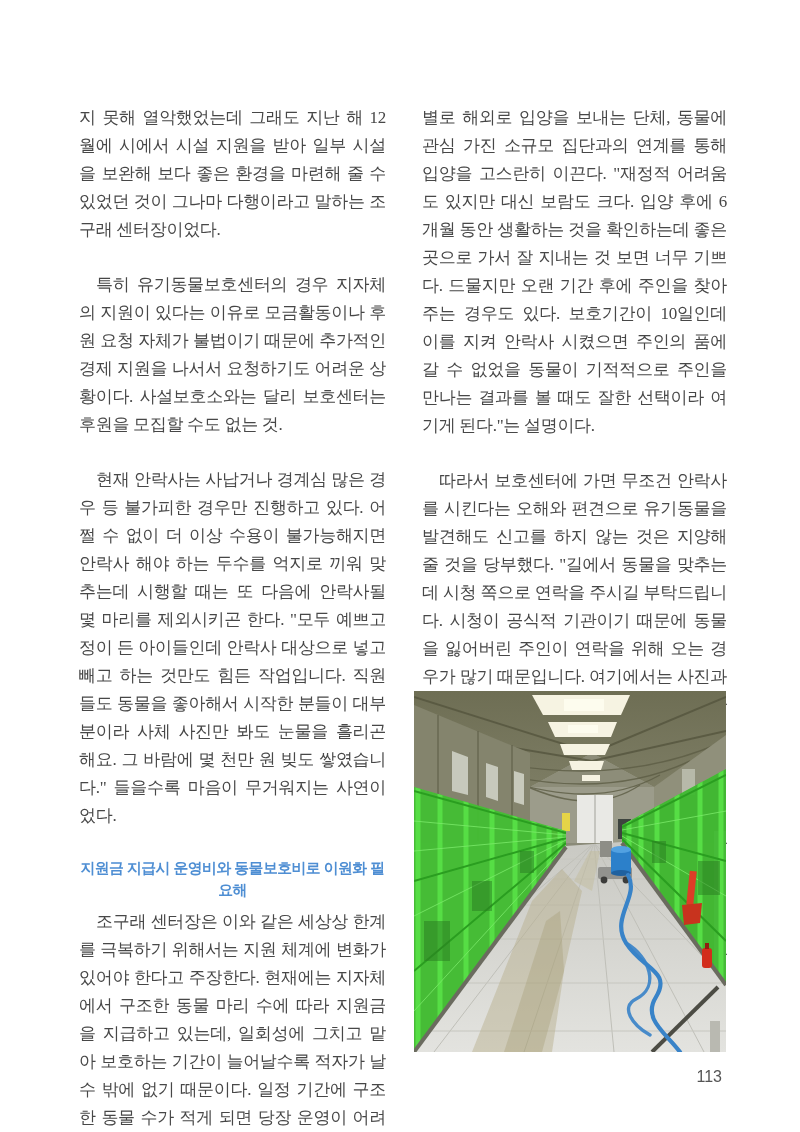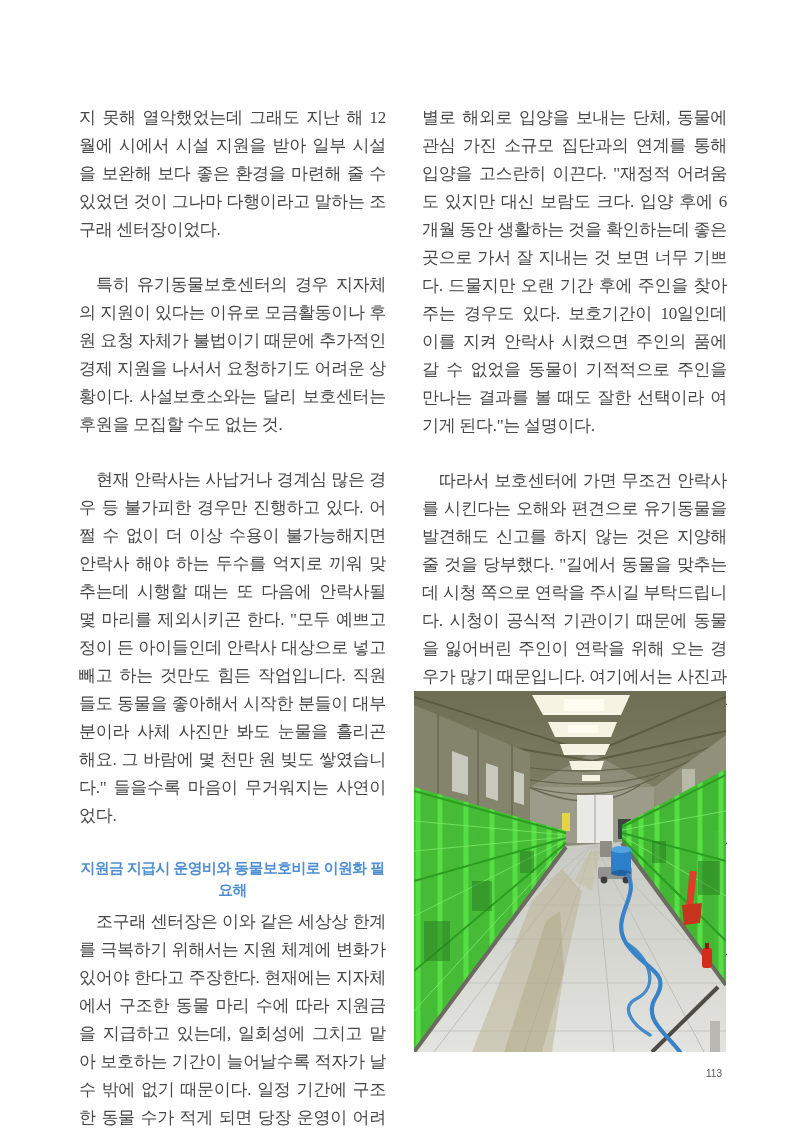--- a/index.html
+++ b/index.html
@@ -32,21 +32,21 @@
     font-size:14.8px;
     line-height:22px;
     letter-spacing:-0.5px;
     color:#4e8ed3;
     text-align:center;
   }
   .page-number{
     position:absolute;
     right:78px;top:1068px;
     font-family:"Liberation Sans","DejaVu Sans",sans-serif;
-    font-size:10px;color:#555555;text-align:center;
+    font-size:16px;color:#555555;text-align:center;
   }
   .photo-frame{
     position:absolute;
     left:414px;top:691px;
     width:312px;height:361px;
     overflow:hidden;
     background:#8a8a78;
   }
   .photo-frame svg{display:block;filter:blur(0.3px) saturate(1.05);}
 </style>

